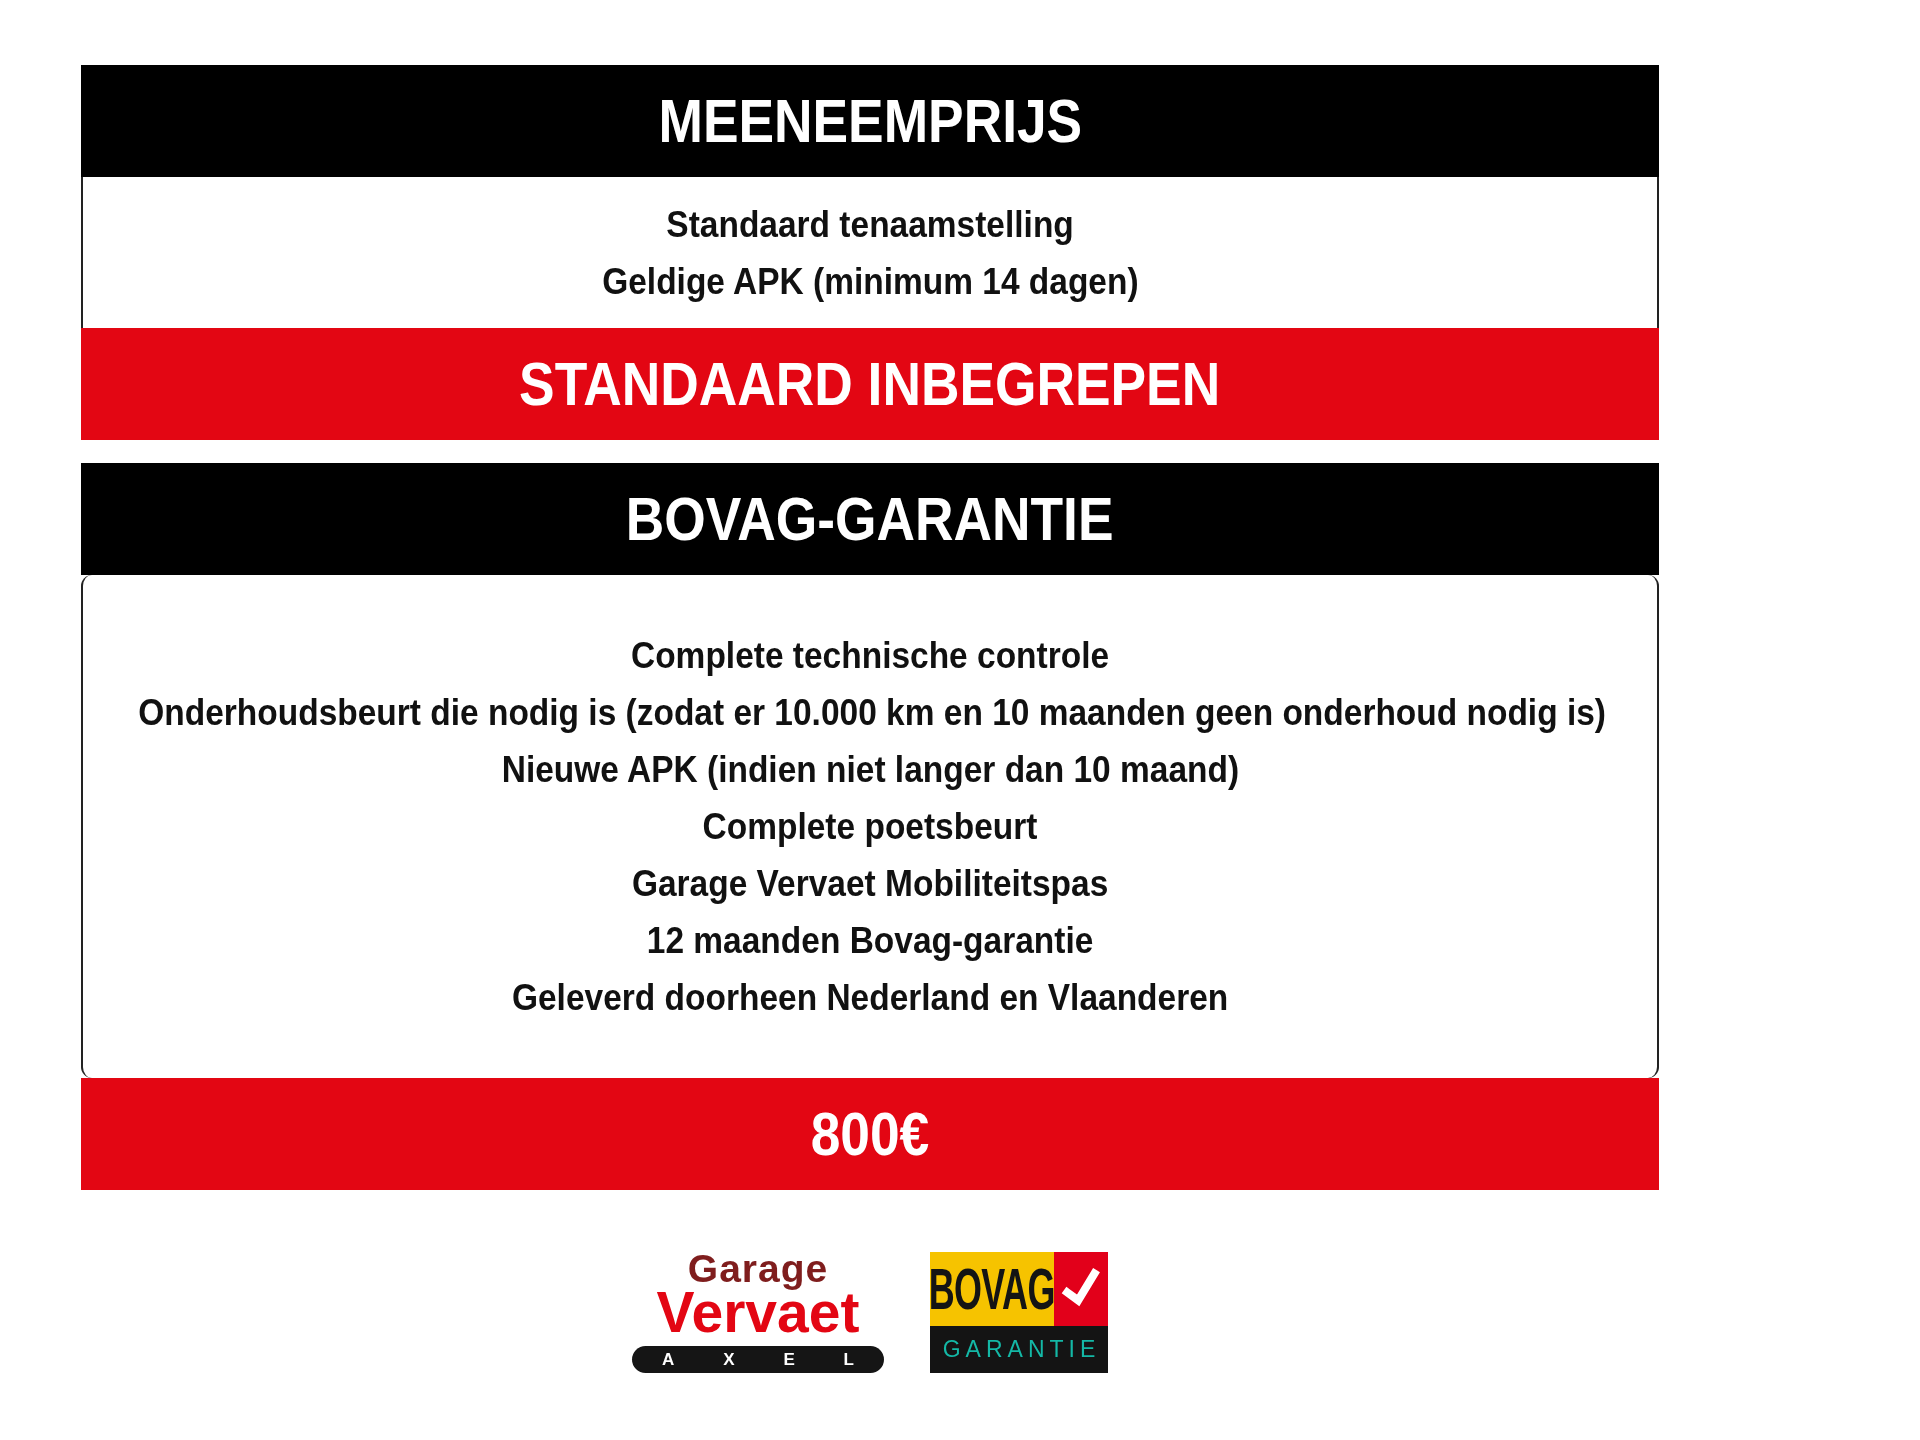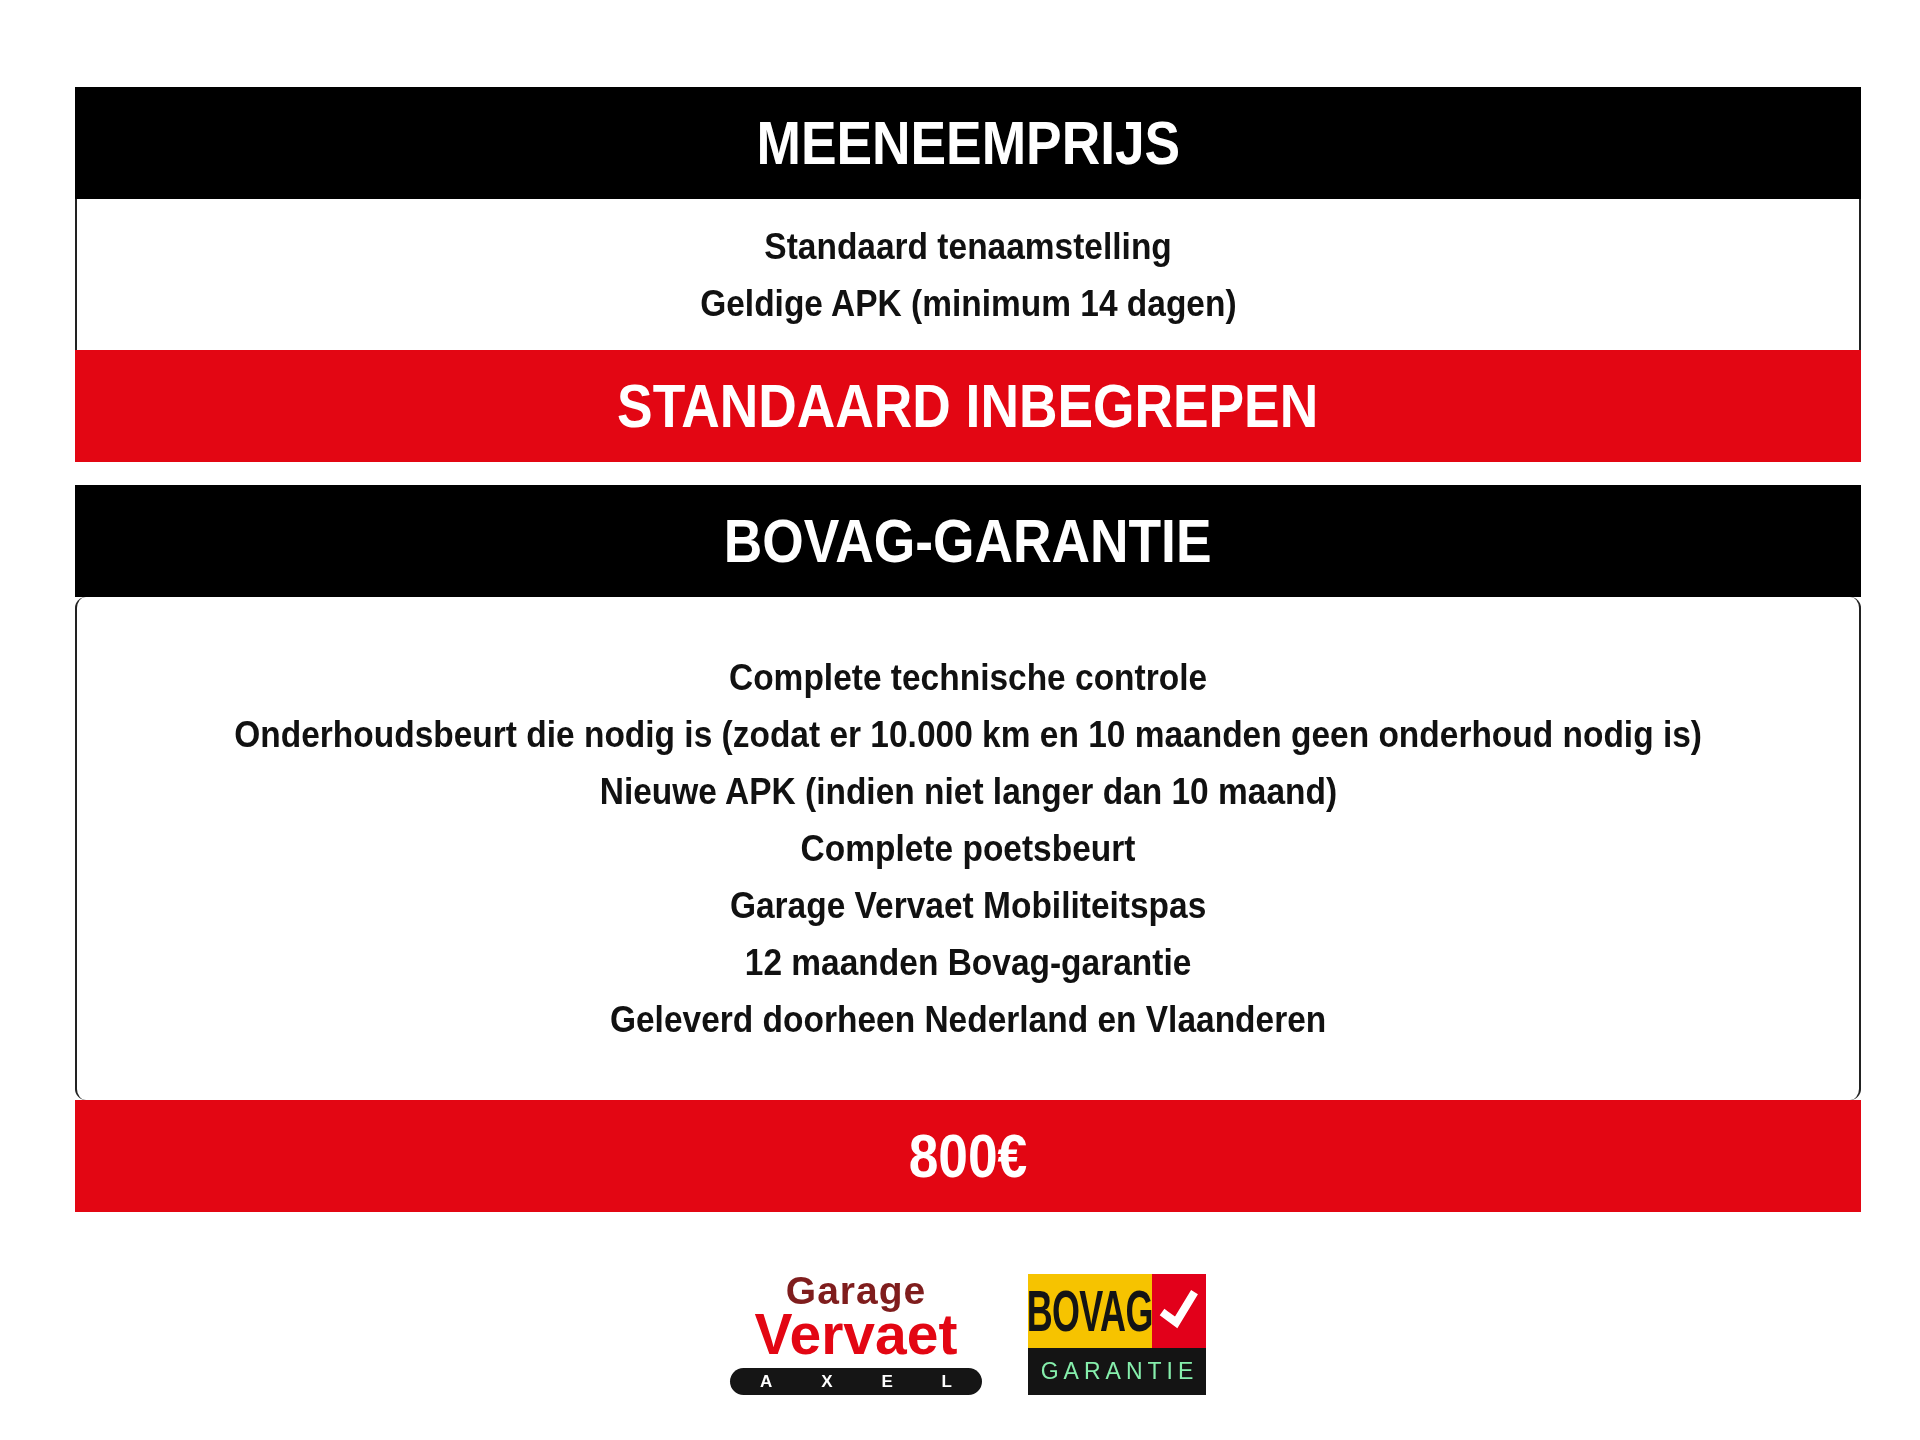--- a/index.html
+++ b/index.html
@@ -3,21 +3,21 @@
 <meta charset="utf-8">
 <style>
   html,body{margin:0;padding:0;}
   body{
     width:1920px;height:1440px;
     background:#ffffff;
     font-family:"Liberation Sans", sans-serif;
     position:relative;
     overflow:hidden;
   }
-  .poster{position:absolute;left:75px;top:65px;width:1786px;margin-top:22px;}
+  .poster{position:absolute;left:81px;top:65px;width:1578px;}
   .box{width:100%;}
   .box2{margin-top:23px;}
   .bar{display:flex;align-items:center;justify-content:center;}
   .bar-black{background:var(--black,#000);height:112px;}
   .bar-red{background:var(--red,#e30613);height:112px;}
   .bar-text{
     color:#fff;font-weight:bold;font-size:62px;line-height:62px;
     display:inline-block;transform:scaleX(0.86);white-space:nowrap;
   }
   .white-section{
@@ -43,21 +43,21 @@
     margin-top:9px;height:27px;border-radius:14px;background:#151515;
     display:flex;align-items:center;justify-content:space-between;padding:0 30px;
   }
   .axel-pill span{color:#fff;font-weight:bold;font-size:17px;line-height:17px;}
   .bovag-logo{width:178px;}
   .bovag-top{display:flex;height:74px;}
   .bovag-yellow{width:124px;background:var(--bovag-yellow,#f6c300);display:flex;align-items:center;justify-content:center;overflow:hidden;}
   .bovag-yellow span{font-weight:bold;font-size:58px;color:#141414;display:inline-block;transform:scaleX(0.62);letter-spacing:-1px;}
   .bovag-red{flex:1;background:var(--bovag-red,#e2001a);display:flex;align-items:center;justify-content:center;}
   .bovag-bottom{height:47px;background:#141414;display:flex;align-items:center;justify-content:center;}
-  .bovag-bottom span{color:#86efac;font-size:23px;letter-spacing:5px;padding-left:5px;font-weight:normal;}
+  .bovag-bottom span{color:#14b8a6;font-size:23px;letter-spacing:5px;padding-left:5px;font-weight:normal;}
   .check-icon{transform:rotate(-6deg);}
 </style>
 </head>
 <body>
 
 <div class="poster">
 
   <section class="box box1">
     <div class="bar bar-black">
       <span class="bar-text">MEENEEMPRIJS</span>

